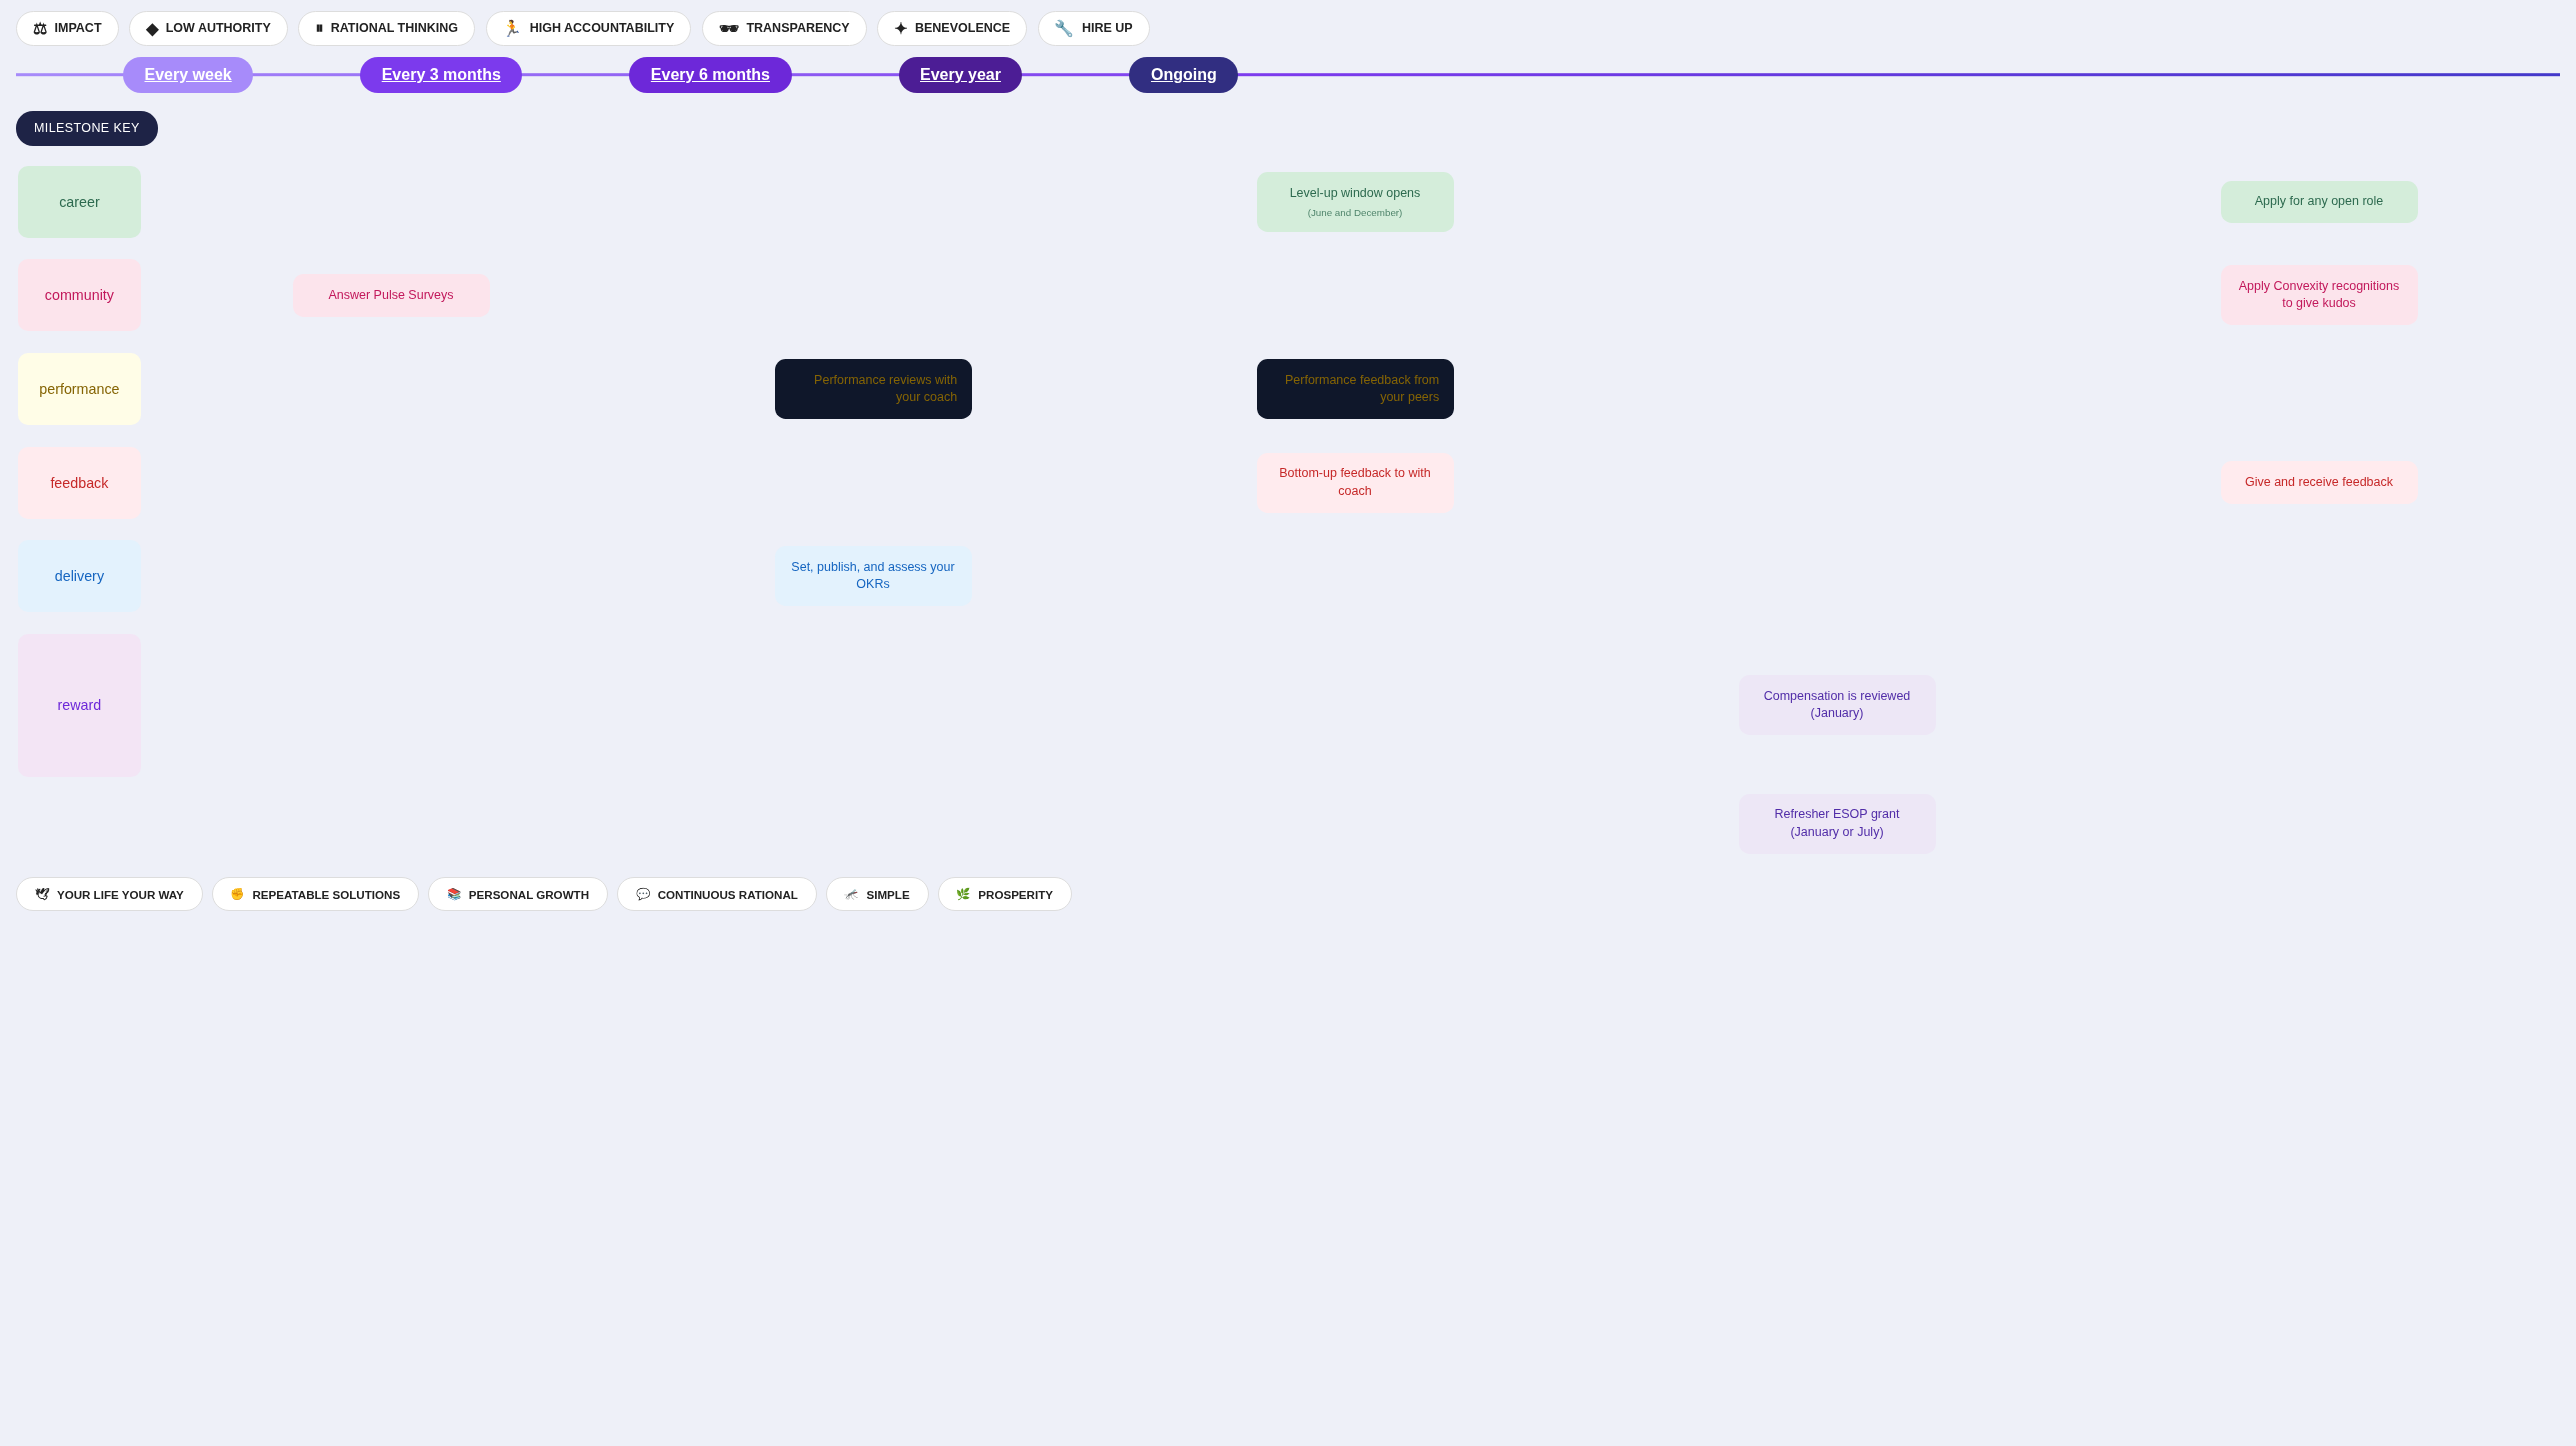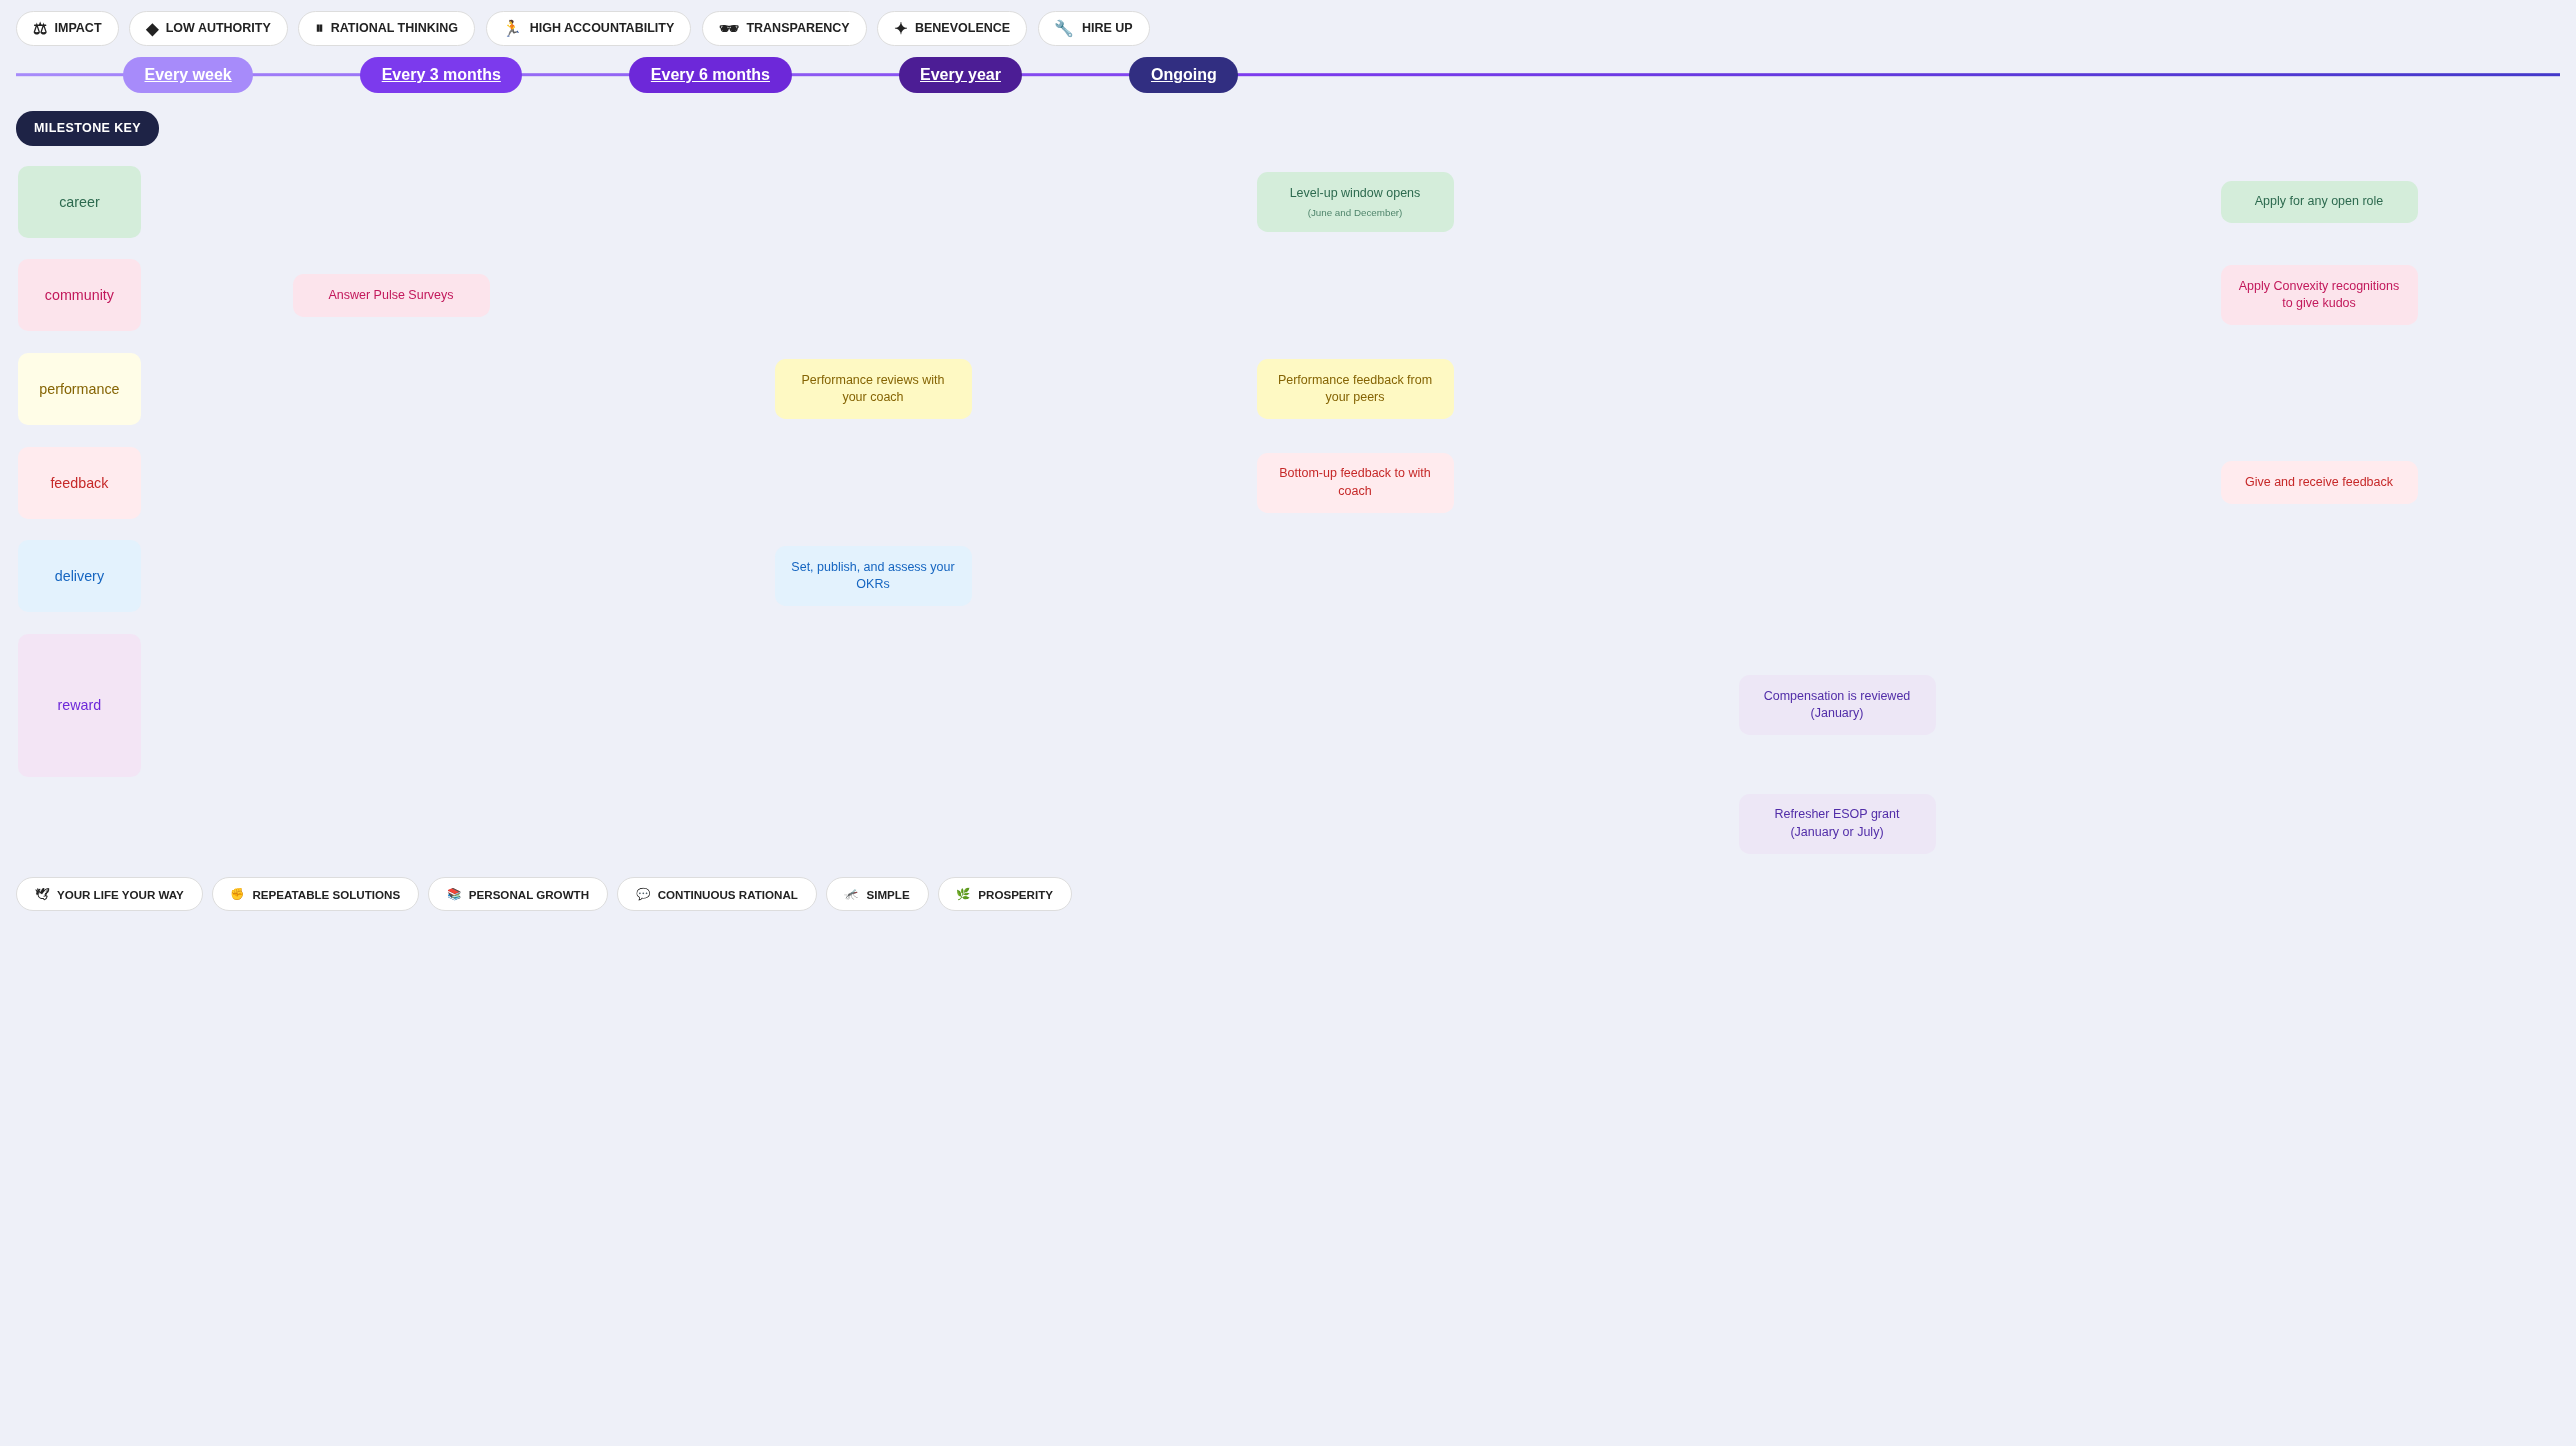--- a/index.html
+++ b/index.html
@@ -77,21 +77,21 @@
     
     .milestone-key-container {
       padding: 9px 16px;
     }
     .milestone-key-btn {
       background: #1e2346;
       color: white;
       border: none;
       border-radius: 17px;
       padding: 10.7px 18px;
-      font-weight: 700;
+      font-weight: 400;
       font-size: 12.5px;
       cursor: pointer;
       letter-spacing: 0.4px;
     }
 
     
     .main-grid {
       display: grid;
       grid-template-columns: 134px 1fr 1fr 1fr 1fr 1fr;
       gap: 0;
@@ -134,21 +134,21 @@
       padding: 12.5px 14.3px;
       font-size: 12.5px;
       font-weight: 500;
       text-align: center;
       line-height: 1.4;
       width: 100%;
       max-width: 197px;
     }
     .card.green { background: #d4edda; color: #2d6a4f; }
     .card.pink { background: #fce4ec; color: #c2185b; }
-    .card.yellow { background: #fef9c3; color: #856404; }
+    .card.yellow { background: #0f172a; color: #856404; text-align: right; }
     .card.red-light { background: #ffebee; color: #c62828; }
     .card.blue { background: #e3f2fd; color: #1565c0; }
     .card.purple { background: #ede7f6; color: #512da8; }
 
     .card small {
       display: block;
       font-size: 9.8px;
       margin-top: 3.6px;
       opacity: 0.8;
     }

